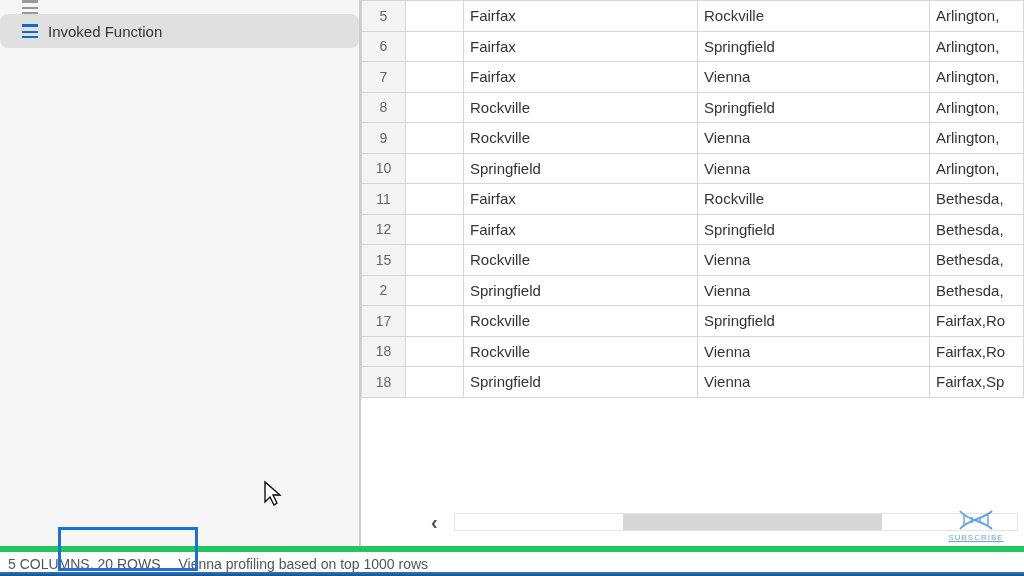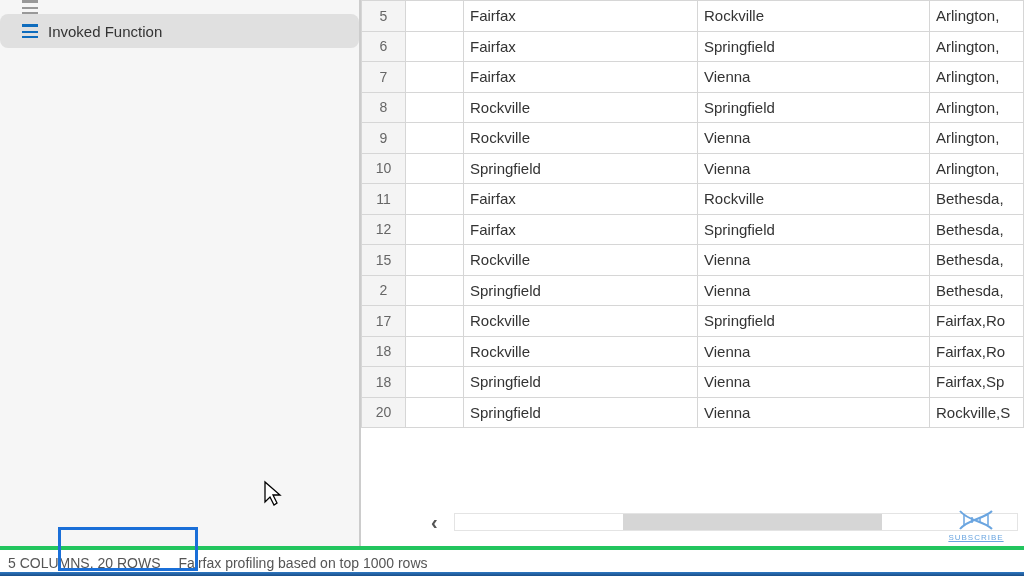--- a/index.html
+++ b/index.html
@@ -128,21 +128,21 @@
     cursor: pointer;
   }
   
   .statusbar {
     position: absolute;
     bottom: 0;
     left: 0;
     right: 0;
     height: 30px;
     background: #fff;
-    border-top: 4px solid #22c55e;
+    border-top: 6px solid #22c55e;
     display: flex;
     align-items: center;
     padding-left: 8px;
     font-size: 14px;
     color: #555;
     gap: 18px;
   }
   .statusbar .highlight-box {
     position: absolute;
     left: 58px;
@@ -292,42 +292,35 @@
             <td class="col-b">Vienna</td>
             <td class="col-c">Fairfax,Ro</td>
           </tr>
           <tr>
             <td class="idx">18</td>
             <td class="narrow"></td>
             <td class="col-a">Springfield</td>
             <td class="col-b">Vienna</td>
             <td class="col-c">Fairfax,Sp</td>
           </tr>
-          <tr>
-            <td class="idx">20</td>
-            <td class="narrow"></td>
-            <td class="col-a">Springfield</td>
-            <td class="col-b">Vienna</td>
-            <td class="col-c">Rockville,S</td>
-          </tr>
         </tbody>
     </table>
 
     <div class="h-scroll">
       <span class="prev-btn">‹</span>
       <div class="track">
         <div class="thumb"></div>
       </div>
     </div>
   </div>
 </div>
 
 <div class="statusbar">
   <span>5 COLUMNS, 20 ROWS</span>
-  <span>Fairfax profiling based on top 1000 rows</span>
+  <span>Vienna profiling based on top 1000 rows</span>
   <div class="highlight-box"></div>
 </div>
 
 <div class="bottom-accent"></div>
 
 <div class="watermark">
   <svg width="40" height="22" viewBox="0 0 40 22">
     <path d="M4 20 C 12 10, 28 10, 36 2" stroke="#6aa5e0" stroke-width="2" fill="none"></path>
     <path d="M4 2 C 12 12, 28 12, 36 20" stroke="#6aa5e0" stroke-width="2" fill="none"></path>
     <line x1="8" y1="6" x2="8" y2="16" stroke="#6aa5e0" stroke-width="1.5"></line>

